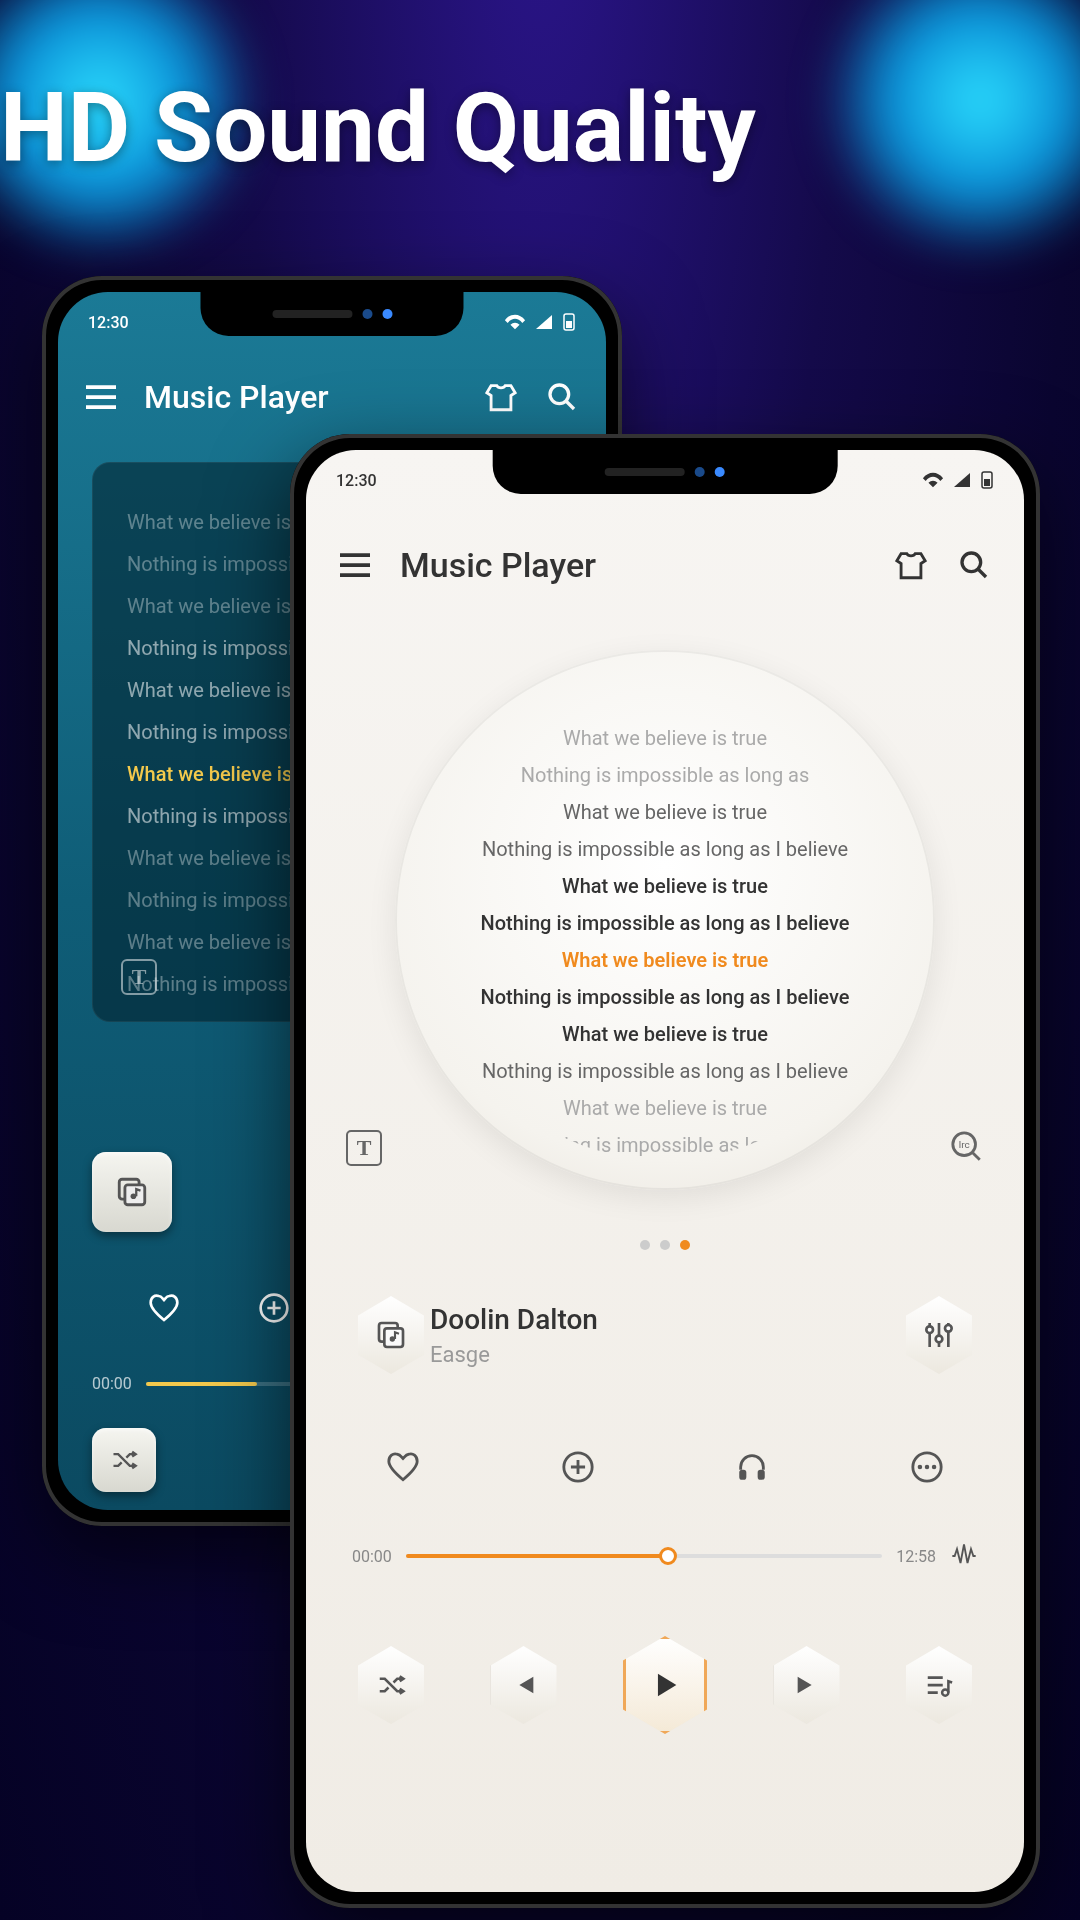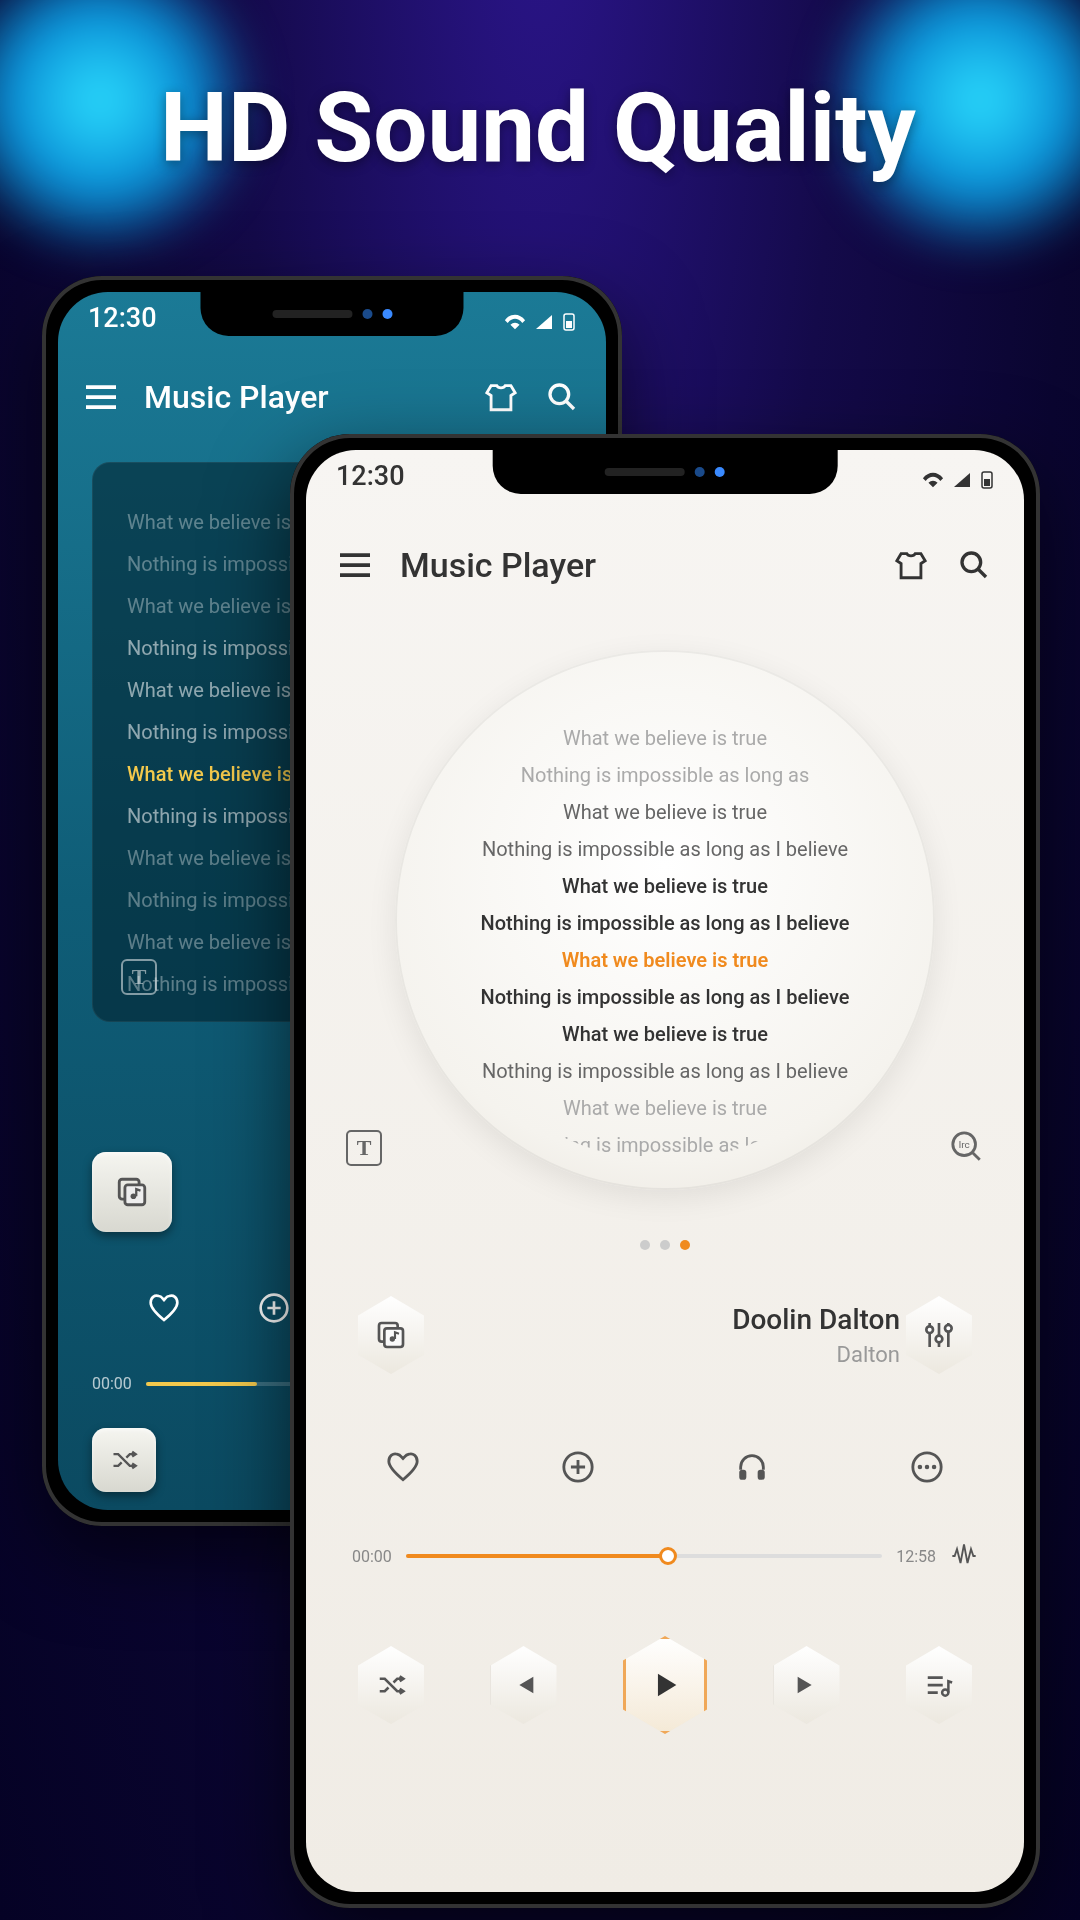--- a/index.html
+++ b/index.html
@@ -1,28 +1,28 @@
 <!DOCTYPE html>
 <html><head>
 <meta charset="utf-8">
 <style>
 *{margin:0;padding:0;box-sizing:border-box;font-family:-apple-system,BlinkMacSystemFont,"Segoe UI",Roboto,Helvetica,Arial,sans-serif}
 html,body{width:1080px;height:1920px;overflow:hidden}
 .bg{position:relative;width:1080px;height:1920px;background:radial-gradient(ellipse at 50% -10%,#2b158c 0%,#140a4a 40%,#0a0530 70%,#050225 100%)}
 .glow{position:absolute;border-radius:50%;filter:blur(20px)}
 .glow.tl{top:-60px;left:-60px;width:320px;height:320px;background:radial-gradient(circle,#2de0ff 0%,#0a90d8 40%,transparent 70%)}
 .glow.tr{top:-60px;right:-60px;width:320px;height:320px;background:radial-gradient(circle,#2de0ff 0%,#0a90d8 40%,transparent 70%)}
-.title{position:absolute;top:72px;left:0;right:4px;text-align:center;color:#fff;font-size:96px;font-weight:700;text-shadow:0 3px 12px rgba(0,0,0,.4)}
+.title{position:absolute;top:72px;left:0;right:4px;color:#fff;font-size:96px;font-weight:700;text-shadow:0 3px 12px rgba(0,0,0,.4)}
 .phone{position:absolute;border-radius:60px;background:#000;box-shadow:0 30px 80px rgba(0,0,0,.6),inset 0 0 0 4px #333}
 .phone .screen{position:absolute;border-radius:50px}
 .phone .notch{position:absolute;top:0;left:50%;transform:translateX(-50%);width:48%;height:44px;background:#000;border-bottom-left-radius:28px;border-bottom-right-radius:28px;z-index:5;display:flex;align-items:center;justify-content:center;gap:10px}
 .notch .slot{width:80px;height:8px;background:#222;border-radius:4px}
 .notch .dot{width:10px;height:10px;background:#1a4a8a;border-radius:50%}
 .notch .dot.b{background:#3a8aff}
-.statusbar{position:absolute;top:10px;left:0;right:0;height:40px;display:flex;justify-content:space-between;padding:0 30px;font-size:27px;font-weight:500;z-index:3}
+.statusbar{position:absolute;top:10px;left:0;right:0;height:40px;display:flex;justify-content:space-between;align-items:center;padding:0 30px;font-size:16px;font-weight:500;z-index:3}
 .status-icons{display:flex;gap:8px;align-items:center}
 
 .phone-a{top:276px;left:42px;width:580px;height:1250px}
 .phone-a .screen{top:16px;left:16px;right:16px;bottom:16px;background:linear-gradient(180deg,#1b7a96 0%,#0f5d77 50%,#0b4a61 100%)}
 .phone-a .statusbar{color:#fff}
 .hdr-a{position:absolute;top:70px;left:0;right:0;height:70px;display:flex;align-items:center;padding:0 28px;gap:28px;color:#fff}
 .hdr-a .title-a{font-size:32px;font-weight:500;flex:1}
 .lyrics-a{position:absolute;top:170px;left:34px;right:34px;height:560px;background:rgba(0,30,40,.55);border:1px solid rgba(255,255,255,.06);border-radius:18px;padding:38px 34px 0;overflow:hidden}
 .lyrics-a .line{font-size:20px;line-height:42px;color:rgba(255,255,255,.35);white-space:nowrap;overflow:hidden}
 .lyrics-a .line.strong{color:rgba(255,255,255,.55)}
@@ -53,21 +53,21 @@
 .side-ico.r{right:40px}
 .dots{position:absolute;top:790px;left:50%;transform:translateX(-50%);display:flex;gap:10px}
 .dots .d{width:10px;height:10px;border-radius:50%;background:#ccc}
 .dots .d.on{background:#f08a1e}
 .row-b{position:absolute;top:840px;left:46px;right:46px;display:flex;align-items:center}
 .hex{width:78px;height:90px;position:relative;display:flex;align-items:center;justify-content:center}
 .hex:before{content:"";position:absolute;inset:6px;background:linear-gradient(180deg,#fff,#ece8df);clip-path:polygon(50% 0%,100% 25%,100% 75%,50% 100%,0% 75%,0% 25%);filter:drop-shadow(0 3px 5px rgba(0,0,0,.15))}
 .hex.big{width:96px;height:110px}
 .hex.orange:before{background:linear-gradient(180deg,#fff,#f4e9d6);box-shadow:inset 0 0 0 3px #f0a858}
 .hex .ico{position:relative;z-index:1;color:#555}
-.trk{flex:1;text-align:right}
+.trk{flex:1;text-align:left}
 .trk .name{font-size:28px;color:#333;font-weight:500;margin-bottom:6px}
 .trk .art{font-size:22px;color:#999}
 .actrow-b{position:absolute;top:1000px;left:80px;right:80px;display:flex;justify-content:space-between;color:#555}
 .prog-b{position:absolute;top:1092px;left:46px;right:46px;display:flex;align-items:center;gap:14px;font-size:16px;color:#888}
 .prog-b .bar{flex:1;height:4px;background:#ddd;border-radius:2px;position:relative}
 .prog-b .bar .fill{position:absolute;left:0;top:0;bottom:0;width:55%;background:#f08a1e;border-radius:2px}
 .prog-b .bar .thumb{position:absolute;top:50%;left:55%;transform:translate(-50%,-50%);width:18px;height:18px;border-radius:50%;background:#fff;border:3px solid #f08a1e}
 .ctrl-b{position:absolute;top:1180px;left:46px;right:46px;display:flex;justify-content:space-between;align-items:center}
 
 svg{display:block}
@@ -260,21 +260,21 @@
               <svg width="32" height="32" viewBox="0 0 24 24">
                 <rect x="3" y="3" width="14" height="14" rx="2" fill="none" stroke="#555" stroke-width="2"></rect>
                 <rect x="7" y="7" width="14" height="14" rx="2" fill="#fafafa" stroke="#555" stroke-width="2"></rect>
                 <circle cx="13" cy="15" r="2" fill="#555"></circle>
                 <path d="M15 15 V10 L18 11" stroke="#555" stroke-width="1.6" fill="none"></path>
               </svg>
             </span>
           </div>
 <div class="trk">
 <div class="name">Doolin Dalton</div>
-<div class="art">Dalton</div>
+<div class="art">Easge</div>
 </div>
 <div class="hex">
             <span class="ico">
               <svg width="32" height="32" viewBox="0 0 24 24">
                 <path d="M5 3v18M12 3v18M19 3v18" stroke="#555" stroke-width="2"></path>
                 <circle cx="5" cy="8" r="2.5" fill="#fff" stroke="#555" stroke-width="2"></circle>
                 <circle cx="12" cy="15" r="2.5" fill="#fff" stroke="#555" stroke-width="2"></circle>
                 <circle cx="19" cy="7" r="2.5" fill="#fff" stroke="#555" stroke-width="2"></circle>
               </svg>
             </span>

